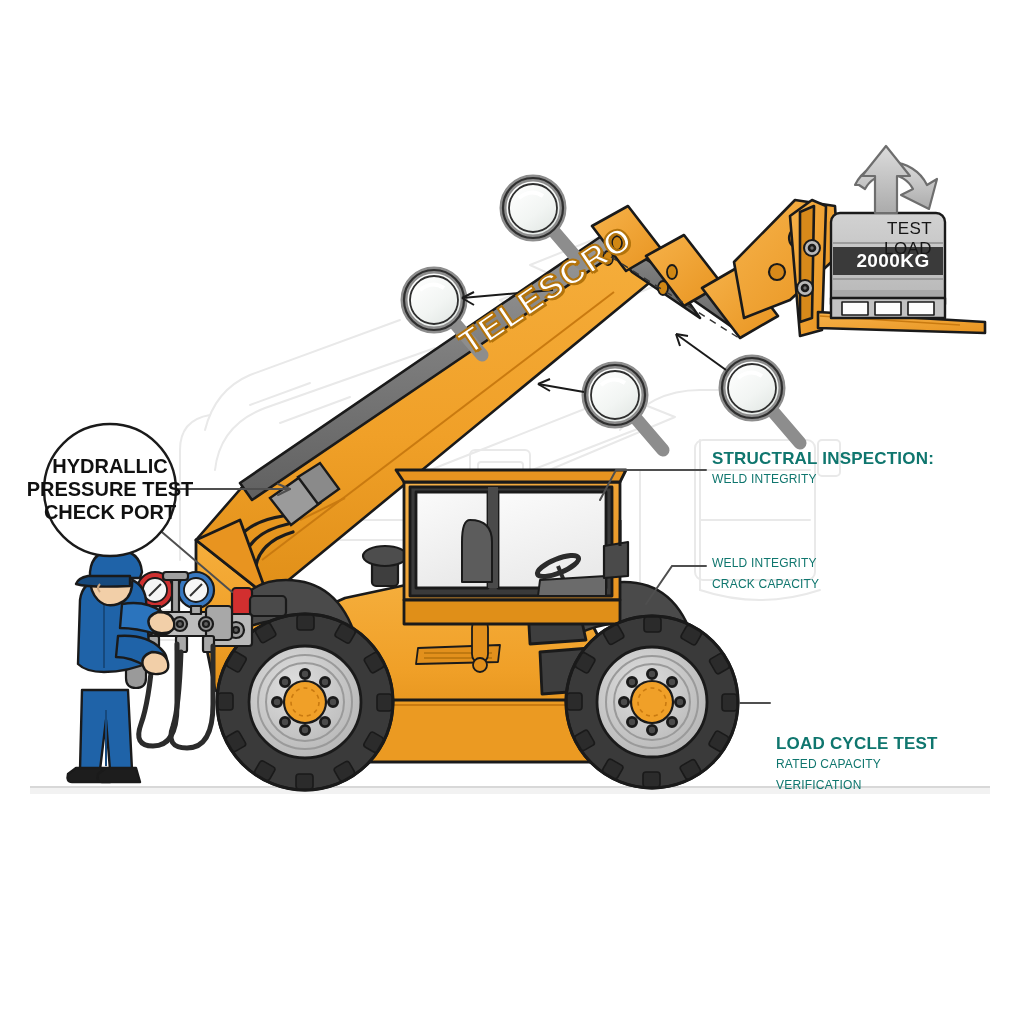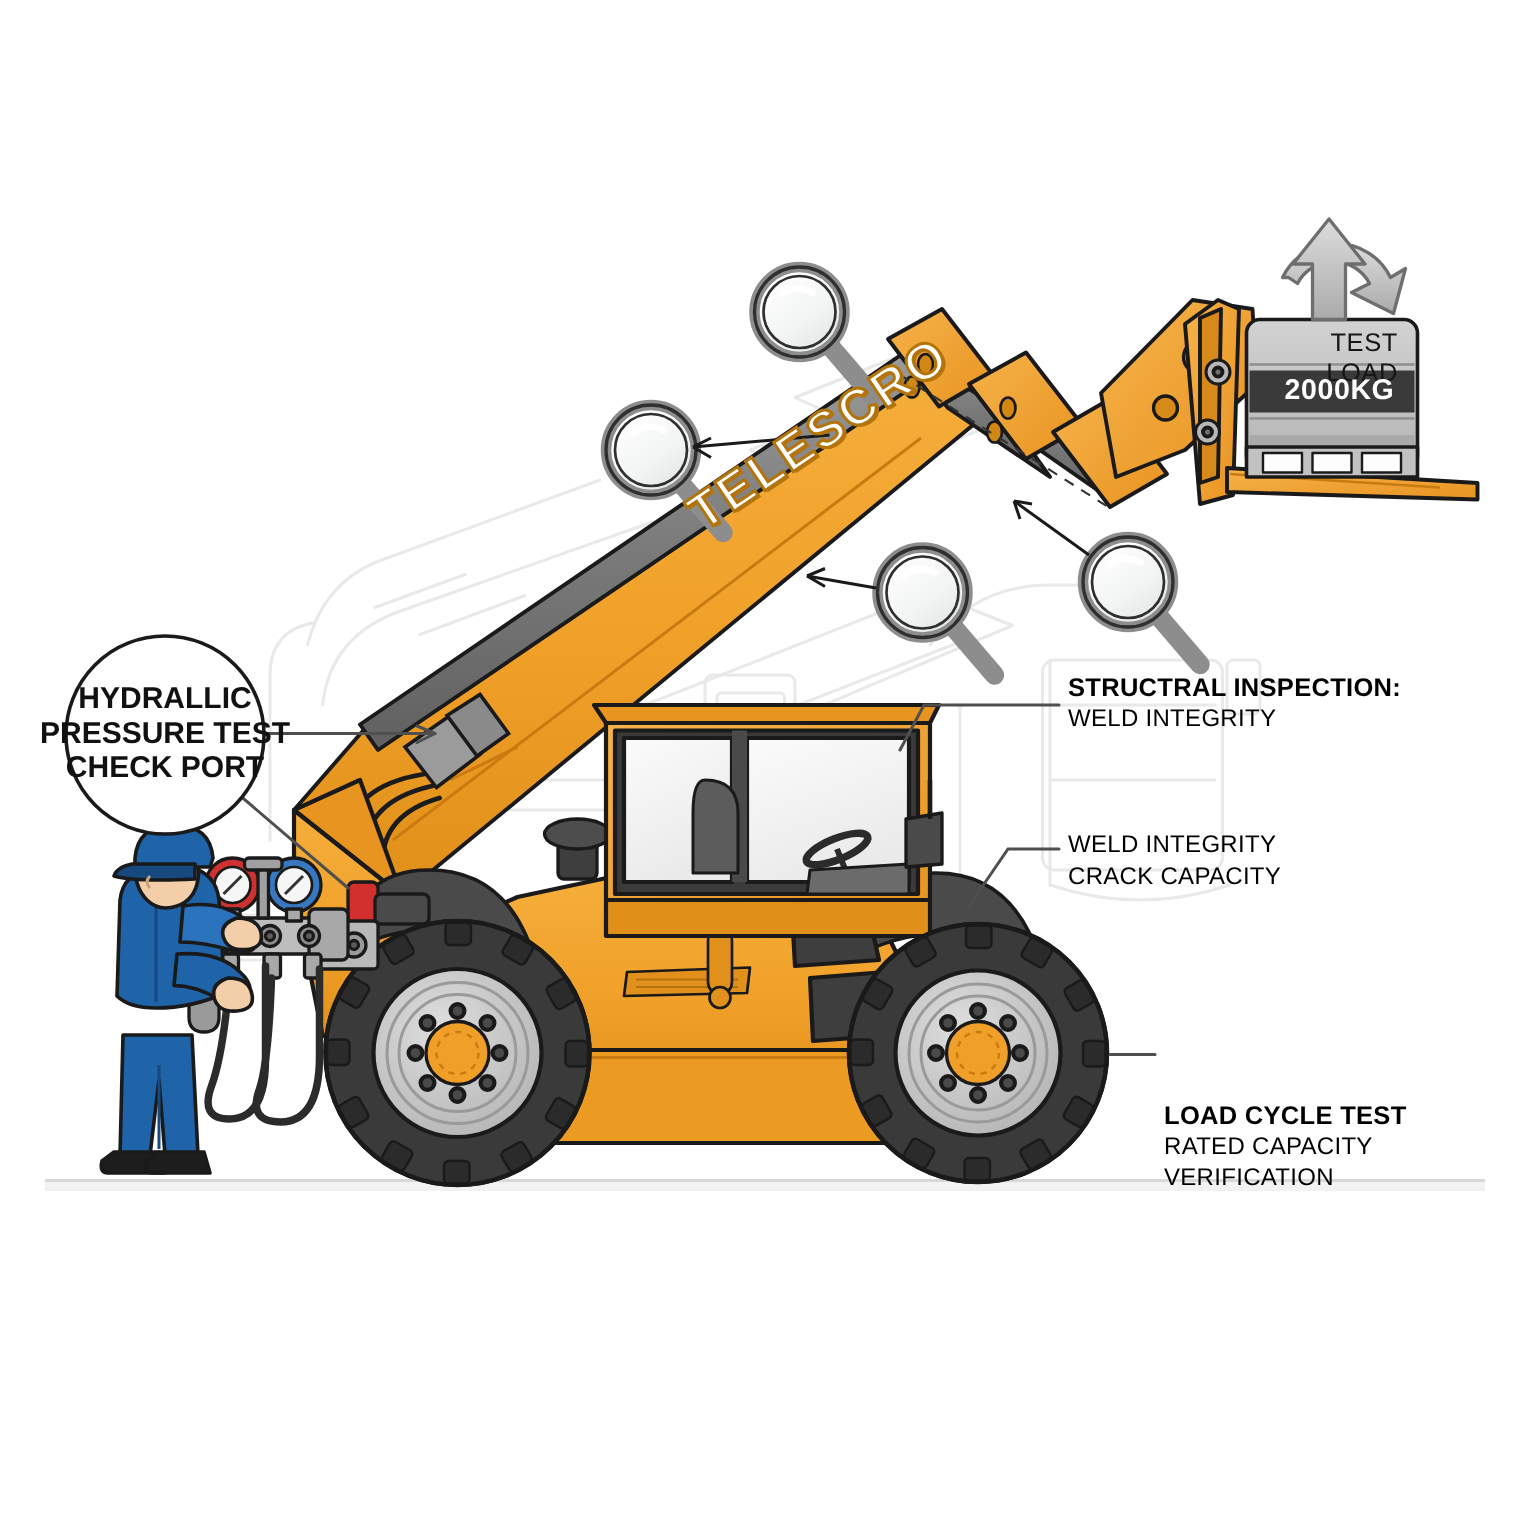--- a/index.html
+++ b/index.html
@@ -1,23 +1,23 @@
 <!DOCTYPE html>
 <html><head>
 <meta charset="utf-8">
 <title>Telehandler Inspection Diagram</title>
 <style>
   html,body{margin:0;padding:0;background:#ffffff;}
   body{width:1024px;height:1024px;overflow:hidden;
        font-family:"Liberation Sans",sans-serif;}
   #stage{position:relative;width:1024px;height:1024px;background:#ffffff;}
   svg.layer{position:absolute;left:0;top:0;width:1024px;height:1024px;}
-  .lbl{position:absolute;color:#000000;letter-spacing:.2px;}
+  .lbl{position:absolute;color:#0f766e;letter-spacing:.2px;}
   .lbl .l1{font-size:17px;font-weight:700;line-height:21px;white-space:nowrap;}
-  .lbl .l2{font-size:16px;font-weight:400;line-height:21px;white-space:nowrap;}
+  .lbl .l2{font-size:12px;font-weight:400;line-height:21px;white-space:nowrap;}
   .calloutText{position:absolute;text-align:center;color:#111;
       font-size:20px;font-weight:600;line-height:23px;width:200px;}
 </style>
 </head>
 <body>
 
 <div id="stage">
 
   <svg class="layer" viewBox="0 0 1024 1024">
     <g stroke="#e9e9e9" stroke-width="2" fill="none" stroke-linecap="round" stroke-linejoin="round">

